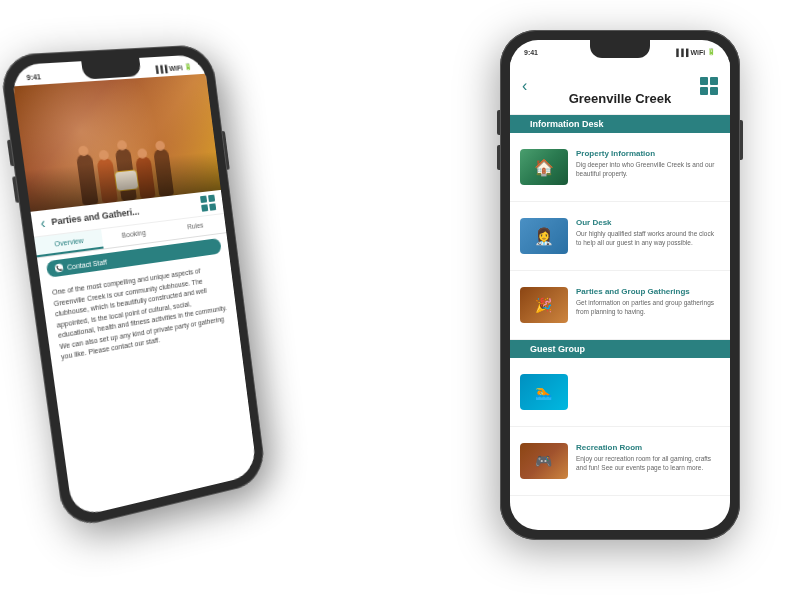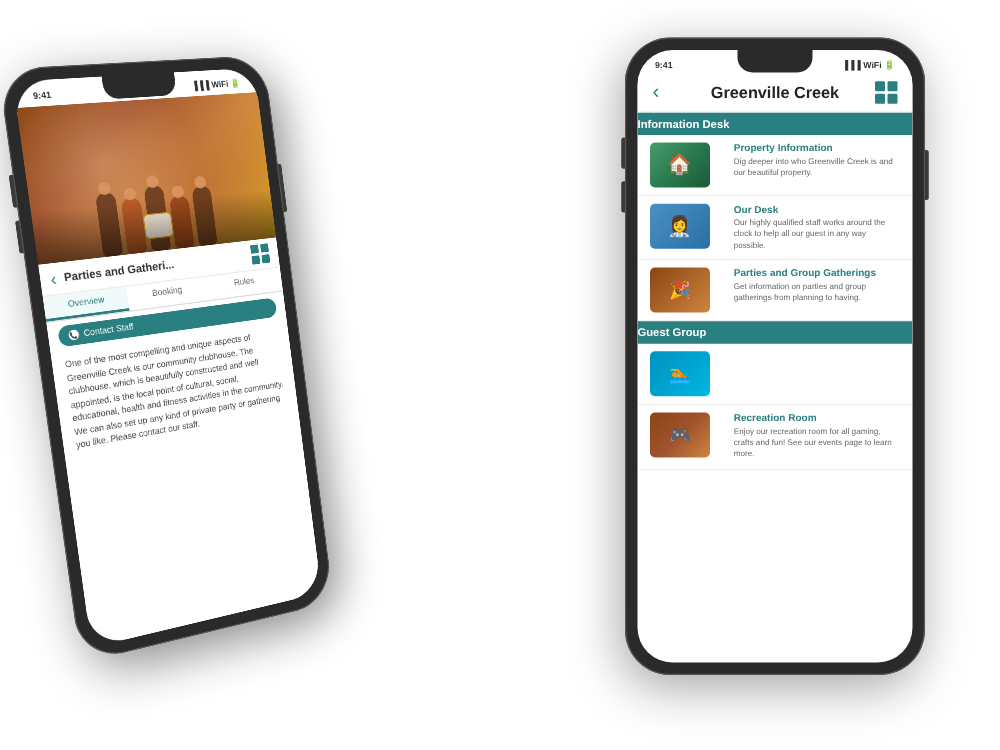--- a/index.html
+++ b/index.html
@@ -275,20 +275,21 @@
       left: 0;
       font-size: 16px;
       color: #2a8080;
     }
 
     .right-title {
       font-size: 13px;
       font-weight: 700;
       color: #222;
       text-align: left;
+      margin-top: 25px;
     }
 
     .grid-icon-right {
       position: absolute;
       right: 0;
       width: 18px;
       height: 18px;
       display: grid;
       grid-template-columns: 1fr 1fr;
       gap: 2px;
@@ -298,28 +299,28 @@
       background: #2a8080;
       border-radius: 1px;
     }
 
     
     .section-header {
       background: #2a8080;
       color: white;
       font-size: 9px;
       font-weight: 600;
-      padding: 4px 0;
+      padding: 4px 20px;
     }
 
     
     .list-item {
       display: flex;
-      padding: 6px 10px;
-      gap: 19px;
+      padding: 16px 10px;
+      gap: 8px;
       border-bottom: 1px solid #f0f0f0;
       align-items: flex-start;
     }
 
     .item-thumb {
       width: 48px;
       height: 36px;
       border-radius: 4px;
       flex-shrink: 0;
       overflow: hidden;

